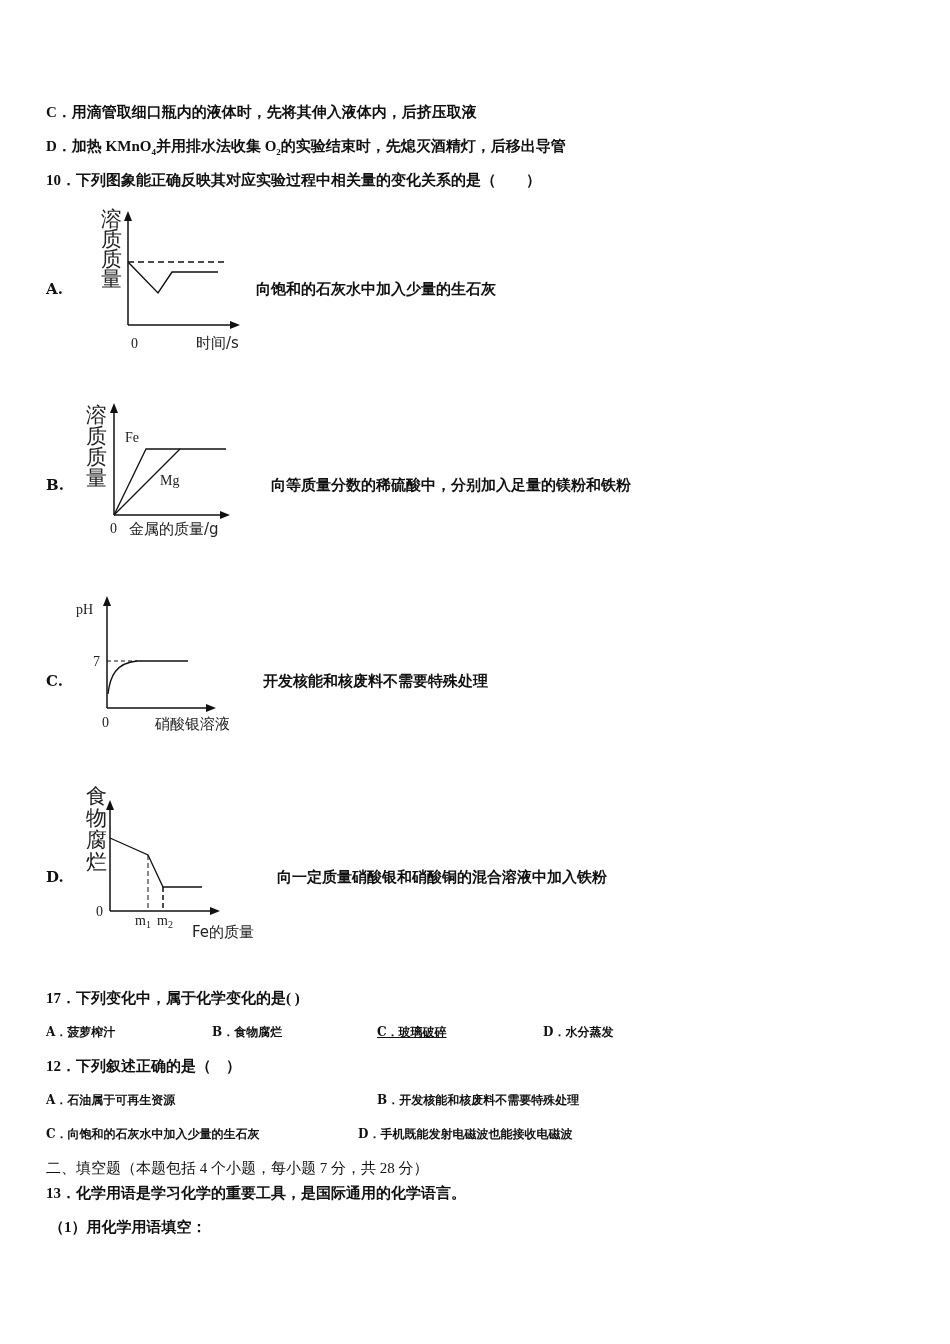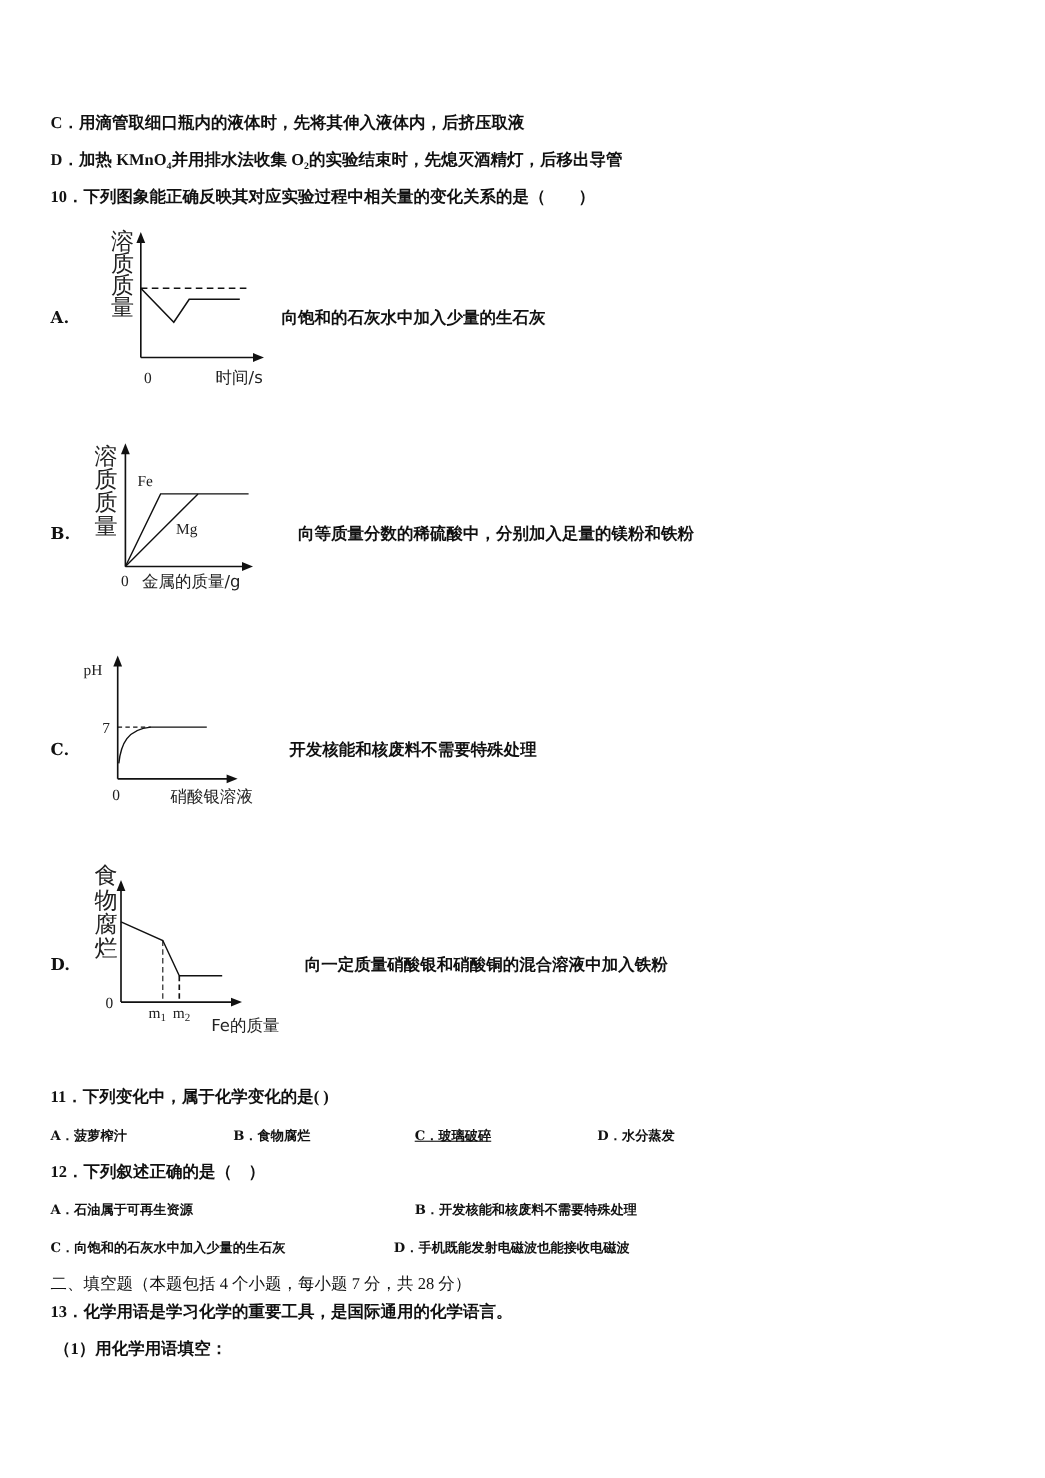--- a/index.html
+++ b/index.html
@@ -93,21 +93,21 @@
   <polyline points="110,838 148,855 163,887 202,887" fill="none" stroke="#111" stroke-width="1.3"></polyline>
   <line x1="148" y1="855" x2="148" y2="911" stroke="#111" stroke-width="1" stroke-dasharray="5,3"></line>
   <line x1="163" y1="887" x2="163" y2="911" stroke="#111" stroke-width="1.5" stroke-dasharray="5,3"></line>
   <text class="axis-num" x="96" y="916">0</text>
   <text class="axis-num" x="135" y="925">m<tspan font-size="10" dy="3">1</tspan></text>
   <text class="axis-num" x="157" y="925">m<tspan font-size="10" dy="3">2</tspan></text>
   <text class="axis-text" x="192" y="937">Fe的质量</text>
 </svg>
 <div class="vlabel" style="left:86px; top:785px; width:18px; white-space:normal; word-break:break-all; line-height:22px;">食物腐烂</div>
 
-<div class="line" style="top:988px;">11．下列变化中，属于化学变化的是( )</div>
+<div class="line" style="top:988px;">17．下列变化中，属于化学变化的是( )</div>
 <div class="mc" style="left:46px; top:1022px;">A．菠萝榨汁</div>
 <div class="mc" style="left:212px; top:1022px;">B．食物腐烂</div>
 <div class="mc" style="left:377px; top:1022px;text-decoration:underline;">C．玻璃破碎</div>
 <div class="mc" style="left:543px; top:1022px;">D．水分蒸发</div>
 
 <div class="line" style="top:1056px;">12．下列叙述正确的是（　）</div>
 <div class="mc" style="left:46px; top:1090px;">A．石油属于可再生资源</div>
 <div class="mc" style="left:377px; top:1090px;">B．开发核能和核废料不需要特殊处理</div>
 <div class="mc" style="left:46px; top:1124px;">C．向饱和的石灰水中加入少量的生石灰</div>
 <div class="mc" style="left:358px; top:1124px;">D．手机既能发射电磁波也能接收电磁波</div>

